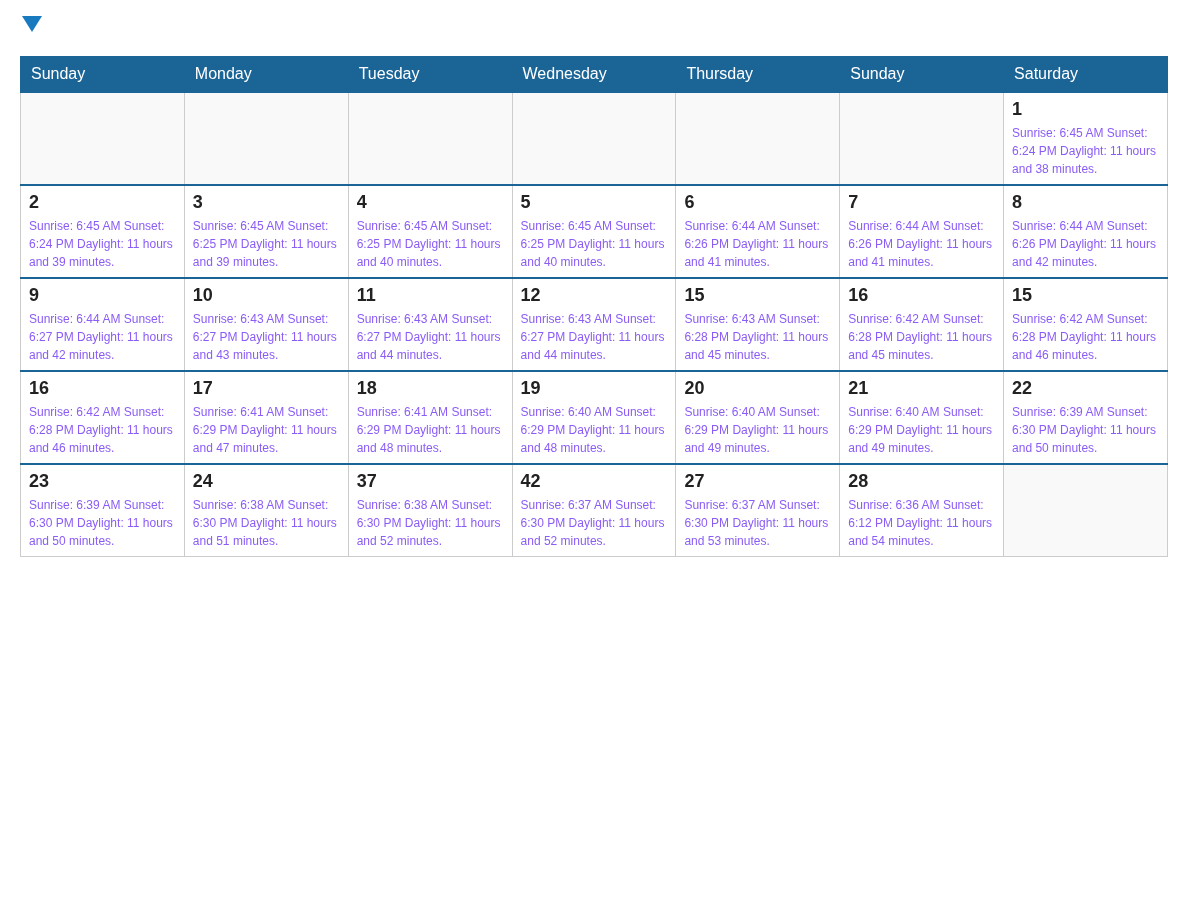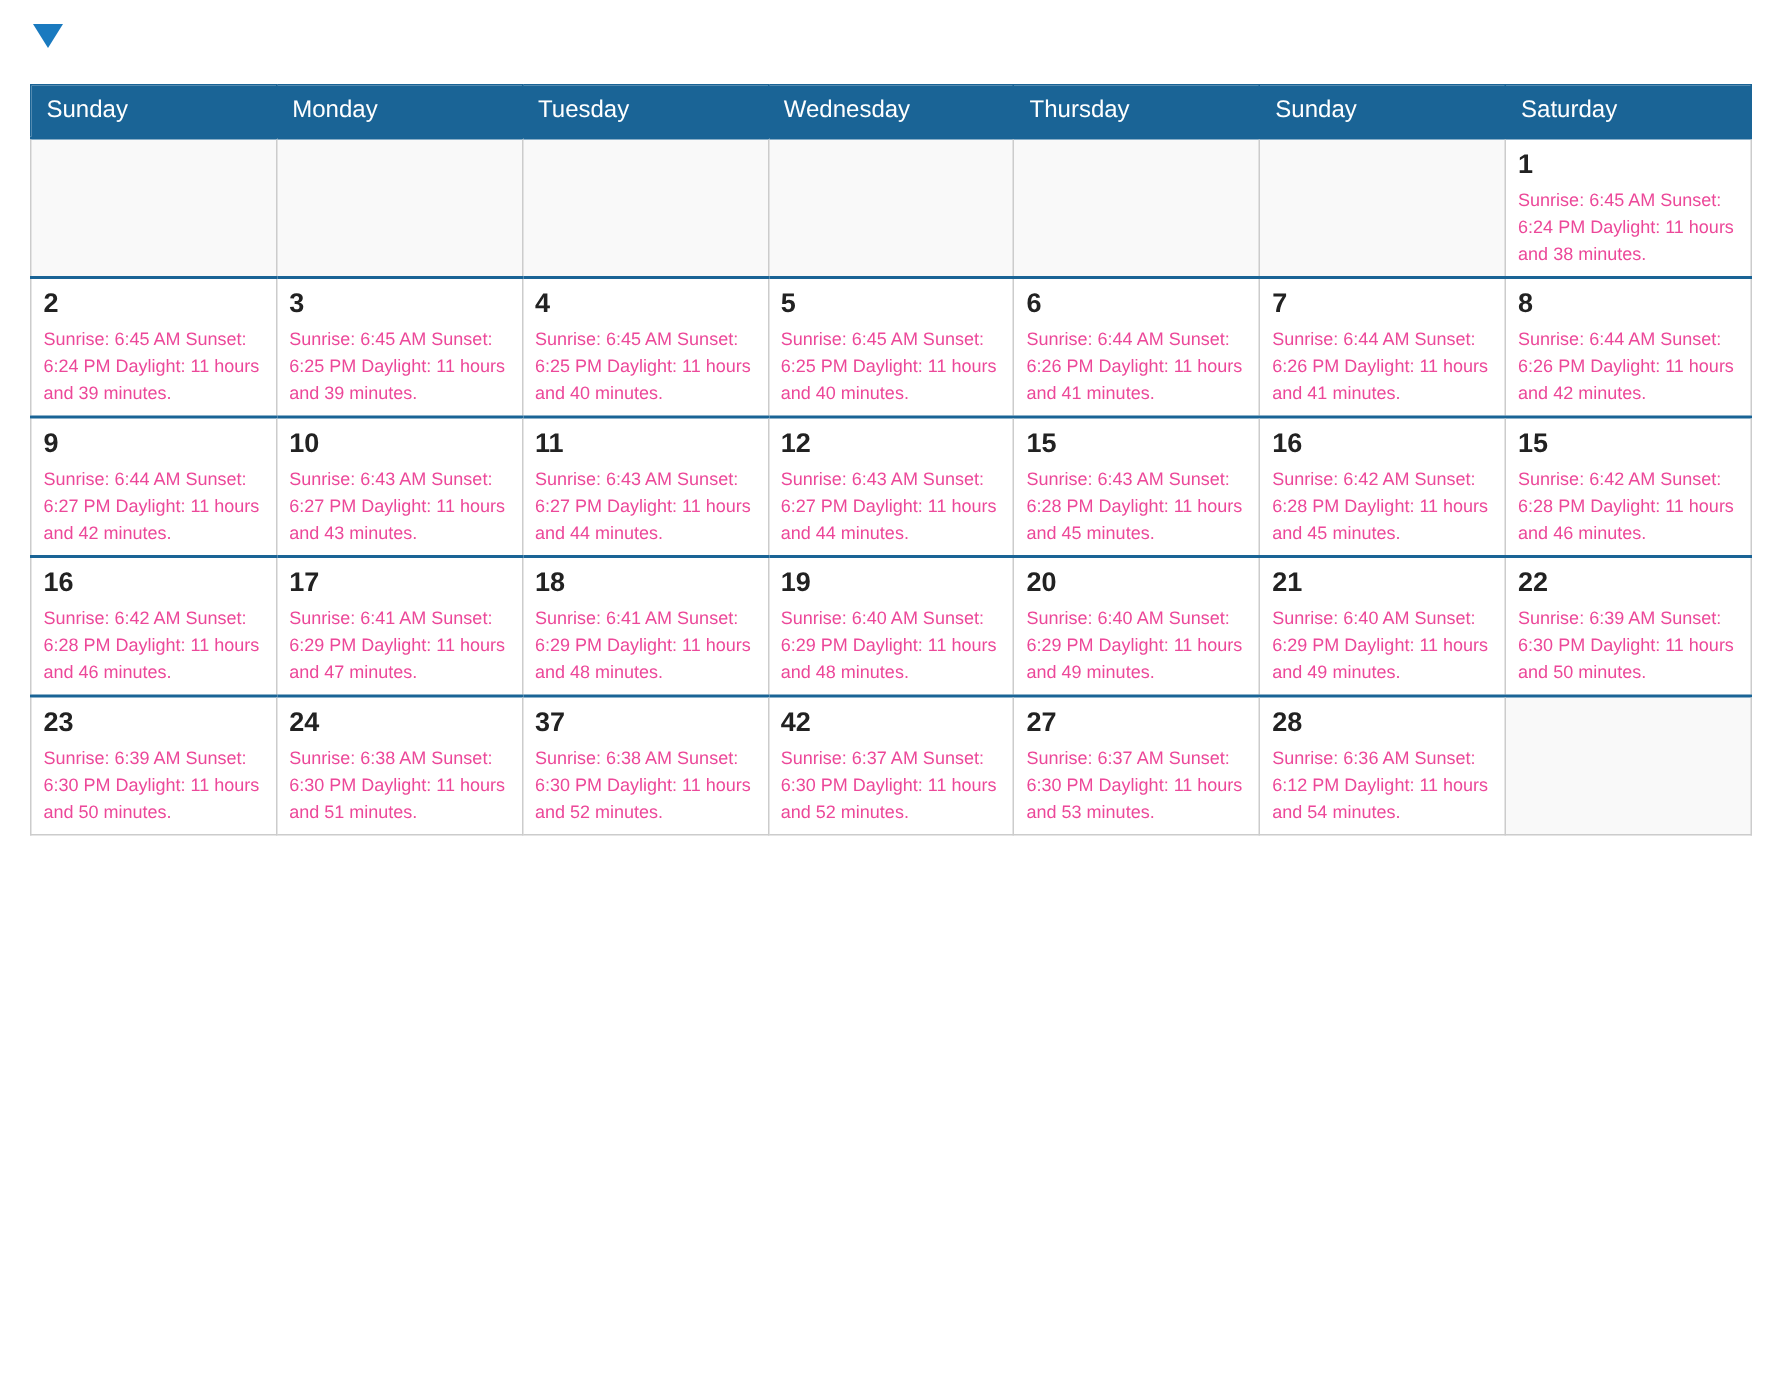--- a/index.html
+++ b/index.html
@@ -80,21 +80,21 @@
       min-height: 100px;
     }
     .day-number {
       font-size: 18px;
       font-weight: bold;
       color: #222;
       margin-bottom: 4px;
     }
     .day-info {
       font-size: 12px;
-      color: #ec4899;
+      color: #8b5cf6;
       line-height: 1.5;
     }
     .empty-cell {
       background: #f9f9f9;
     }
     tr.week-row td {
       border-top: 2px solid #1a6496;
     }
   </style>
 </head>

